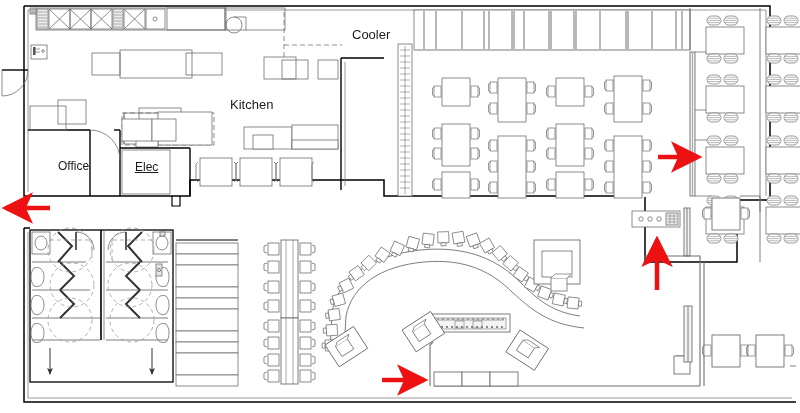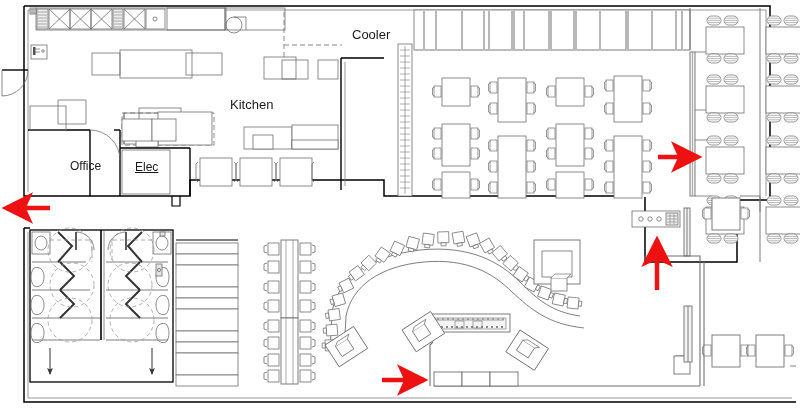--- a/index.html
+++ b/index.html
@@ -842,16 +842,16 @@
   <g stroke="#ee1111" stroke-width="4.5" fill="none">
     <line x1="50" y1="208" x2="6" y2="208" marker-end="url(#arrowRed)"></line>
     <line x1="658" y1="157" x2="698" y2="157" marker-end="url(#arrowRed)"></line>
     <line x1="657" y1="290" x2="657" y2="240" marker-end="url(#arrowRed)"></line>
     <line x1="382" y1="380" x2="424" y2="380" marker-end="url(#arrowRed)"></line>
   </g>
 </svg>
 
 <div class="lbl" style="left:328px;top:27px;font-size:13px;margin-left:24px;">Cooler</div>
 <div class="lbl" style="left:230px;top:97px;font-size:13px;">Kitchen</div>
-<div class="lbl" style="left:58px;top:159px;font-size:12px;margin-left:12px;">Office</div>
+<div class="lbl" style="left:58px;top:159px;font-size:12px;">Office</div>
 <div class="lbl" style="left:135px;top:160px;font-size:12px;text-decoration:underline;">Elec</div>
 
 </div>
 
 </body></html>

